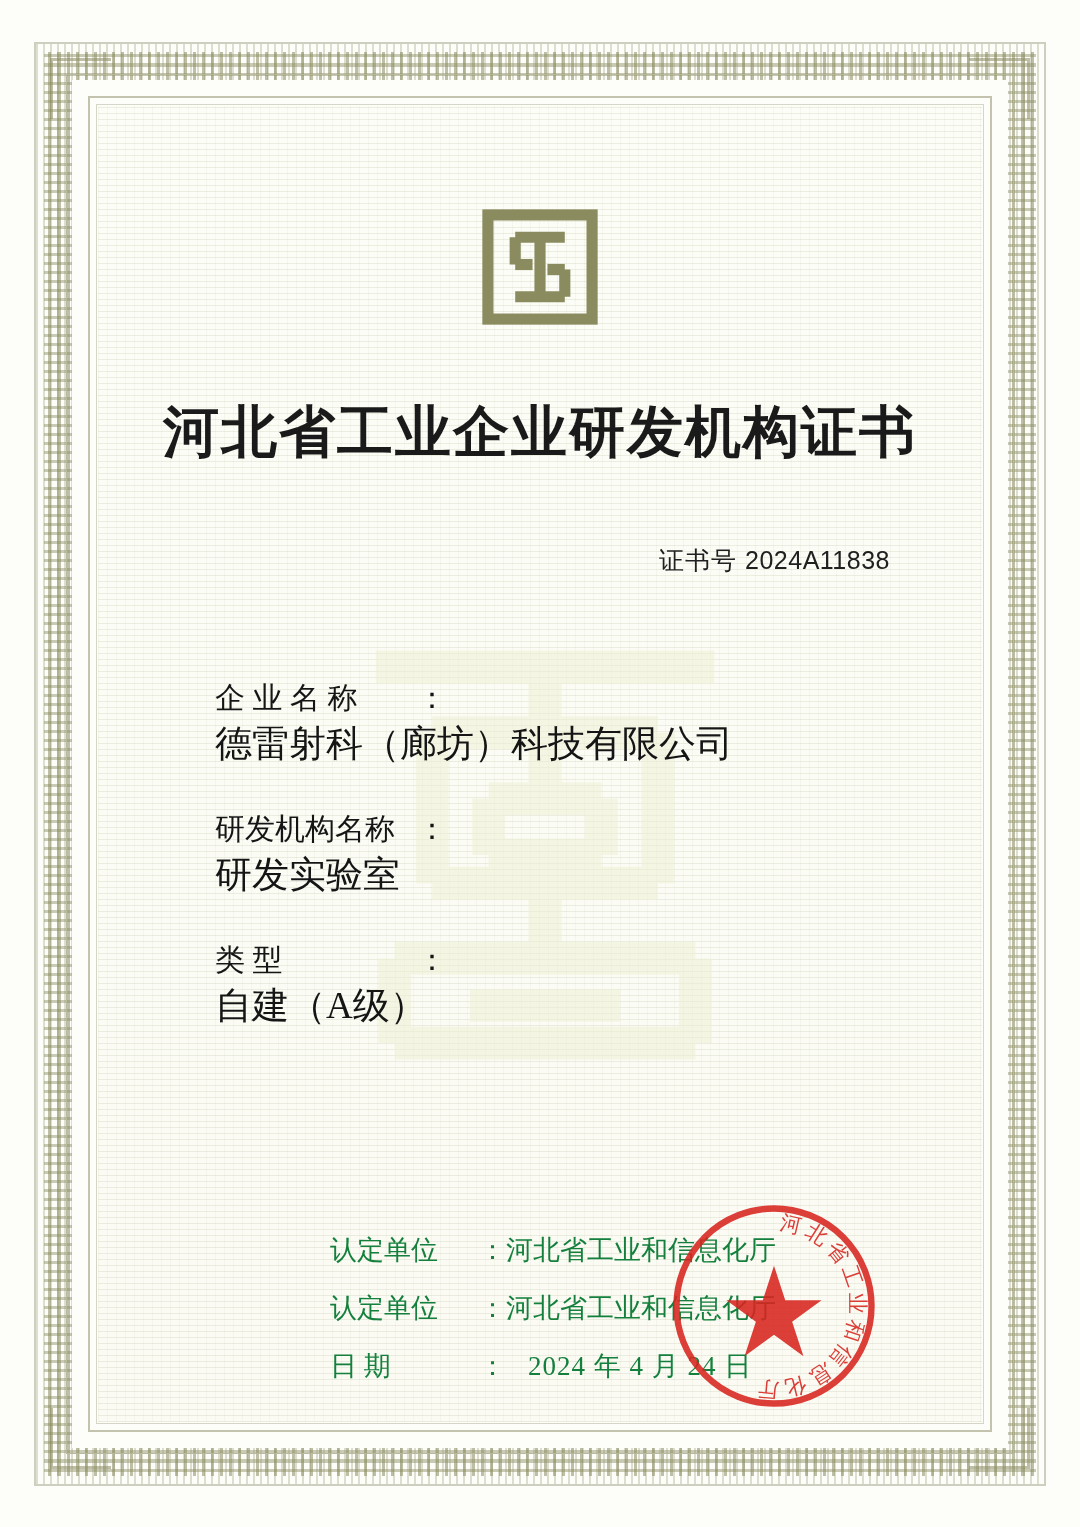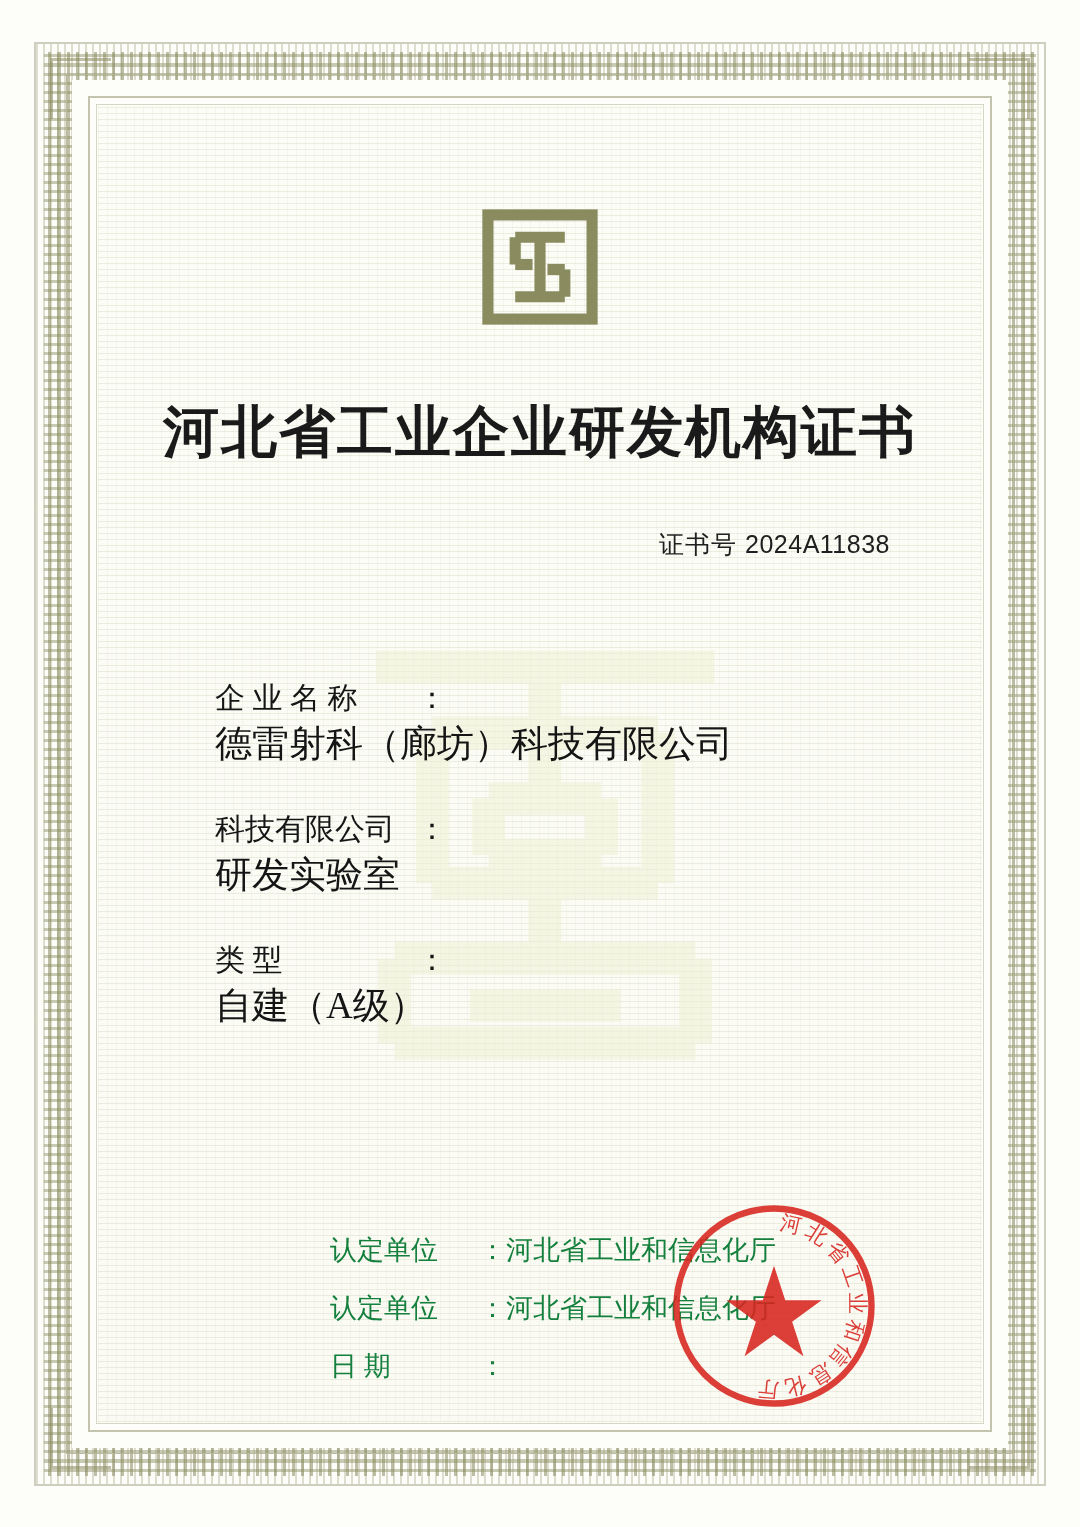--- a/index.html
+++ b/index.html
@@ -171,21 +171,21 @@
     font-size: 56px;
     font-weight: bold;
     letter-spacing: 2px;
     color: #1a1a1a;
   }
 
   
   #cert-no-row {
     position: absolute;
     right: 190px;
-    top: 528px;
+    top: 544px;
     font-size: 25px;
     color: #202020;
     letter-spacing: 1px;
     white-space: nowrap;
   }
   #cert-no-row .cert-no-label { margin-right: 8px; }
   #cert-no-row .cert-no-value {
     font-family: "Liberation Sans", sans-serif;
     letter-spacing: 0.5px;
   }
@@ -330,21 +330,21 @@
     <div class="field-row">
       <span class="field-label">
         <span class="lbl-text">企 业 名 称</span>
           <span class="colon">：</span>
       </span>
       <span class="field-value">德雷射科（廊坊）科技有限公司</span>
     </div>
 
     <div class="field-row">
       <span class="field-label">
-        <span class="lbl-text">科技有限公司</span>
+        <span class="lbl-text">研发机构名称</span>
           <span class="colon">：</span>
       </span>
       <span class="field-value">研发实验室</span>
     </div>
 
     <div class="field-row">
       <span class="field-label">
         <span class="lbl-text">类        型</span>
           <span class="colon">：</span>
       </span>
@@ -369,20 +369,21 @@
           <span class="colon">：</span>
       </span>
       <span class="footer-value">河北省工业和信息化厅</span>
     </div>
 
     <div class="footer-row">
       <span class="footer-label">
         <span class="fl-text">日    期</span>
           <span class="colon">：</span>
       </span>
+      <span class="footer-value date">2024 年 4 月 24 日</span>
     </div>
 
   </div>
 
   <svg id="official-seal" viewBox="0 0 200 200" aria-hidden="true">
     <defs>
       <path id="sealArc" d="M 100,100 m -72,0 a 72,72 0 1,1 144,0 a 72,72 0 1,1 -144,0"></path>
     </defs>
     <circle cx="100" cy="100" r="92" fill="none" stroke="#d8241f" stroke-width="6"></circle>
     <polygon fill="#d8241f" points="100,62 110.6,94.6 144.9,94.6 117.1,114.8 127.8,147.4 100,127.2 72.2,147.4 82.9,114.8 55.1,94.6 89.4,94.6"></polygon>

